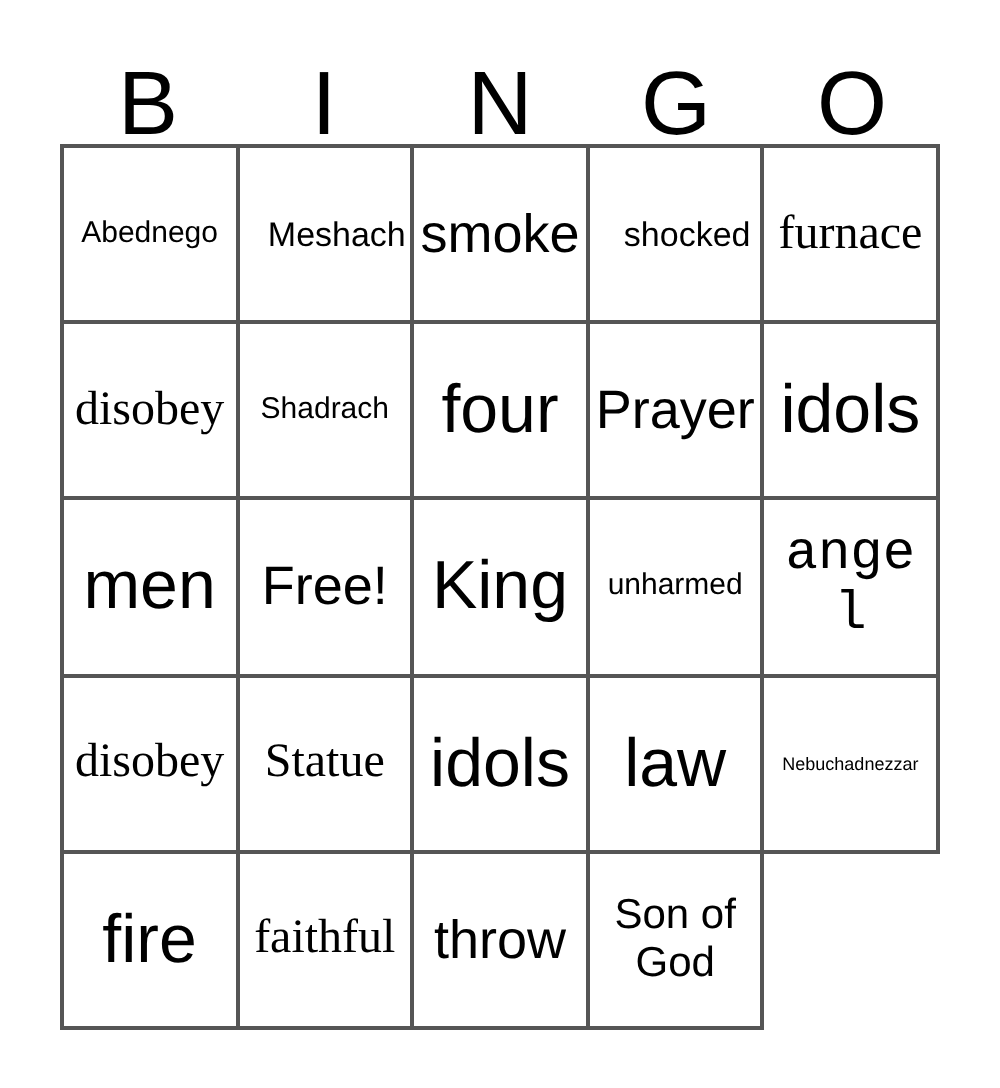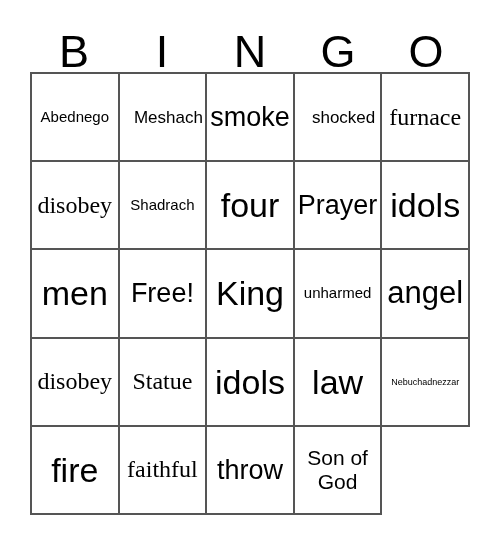--- a/index.html
+++ b/index.html
@@ -78,21 +78,21 @@
   .cell-text {
     display: block;
     width: 100%;
     line-height: 1.12;
     word-wrap: break-word;
     color: #000000;
   }
 
   
   .sz-xxl  { font-size: 34px; }
-  .sz-xl   { font-size: 31px; }
+  .sz-xl   { font-size: 27px; font-family: Liberation Mono, monospace; }
   .sz-lg   { font-size: 27px; }
   .sz-md   { font-size: 24px; font-family: Liberation Serif, serif; }
   .sz-sm   { font-size: 21px; }
   .sz-xs   { font-size: 17px; margin-left: 12px; }
   .sz-xxs  { font-size: 15px; }
   .sz-tiny { font-size: 9px; }
 </style>
 </head>
 <body>
 

